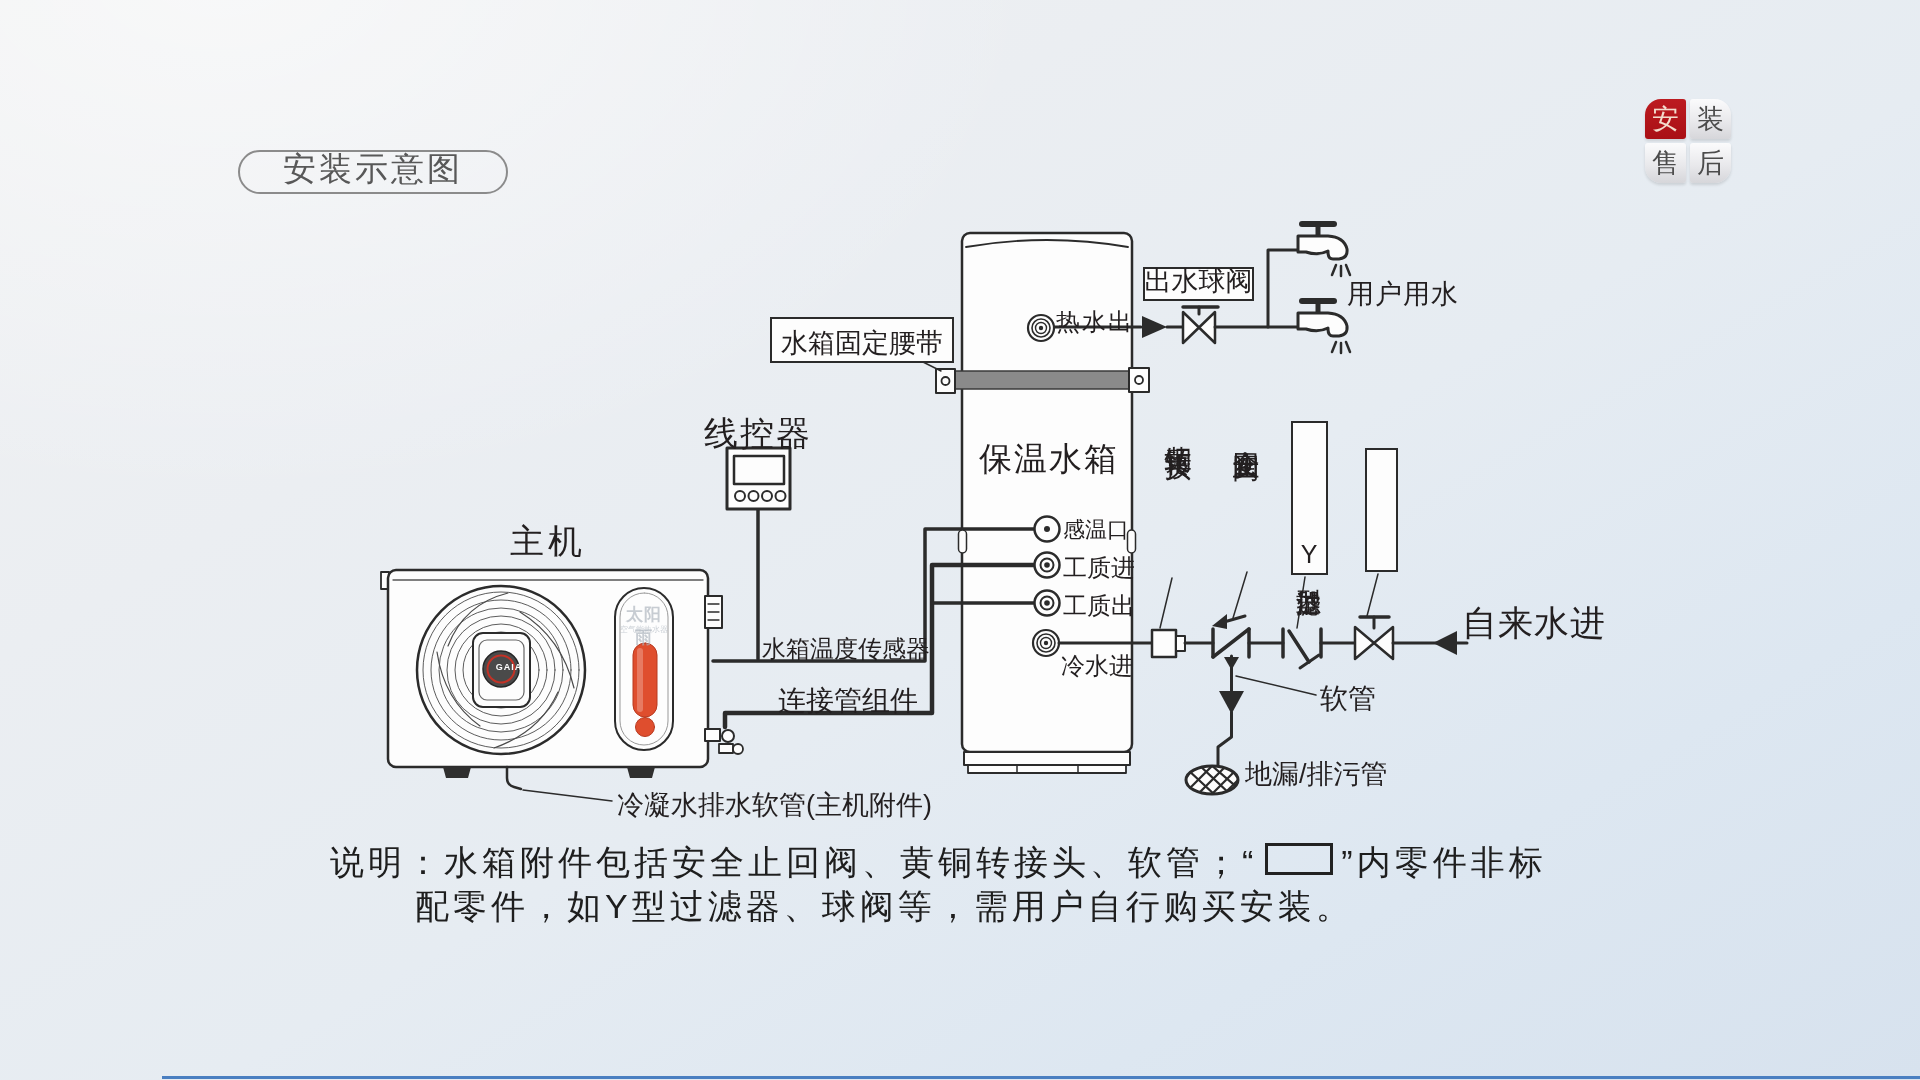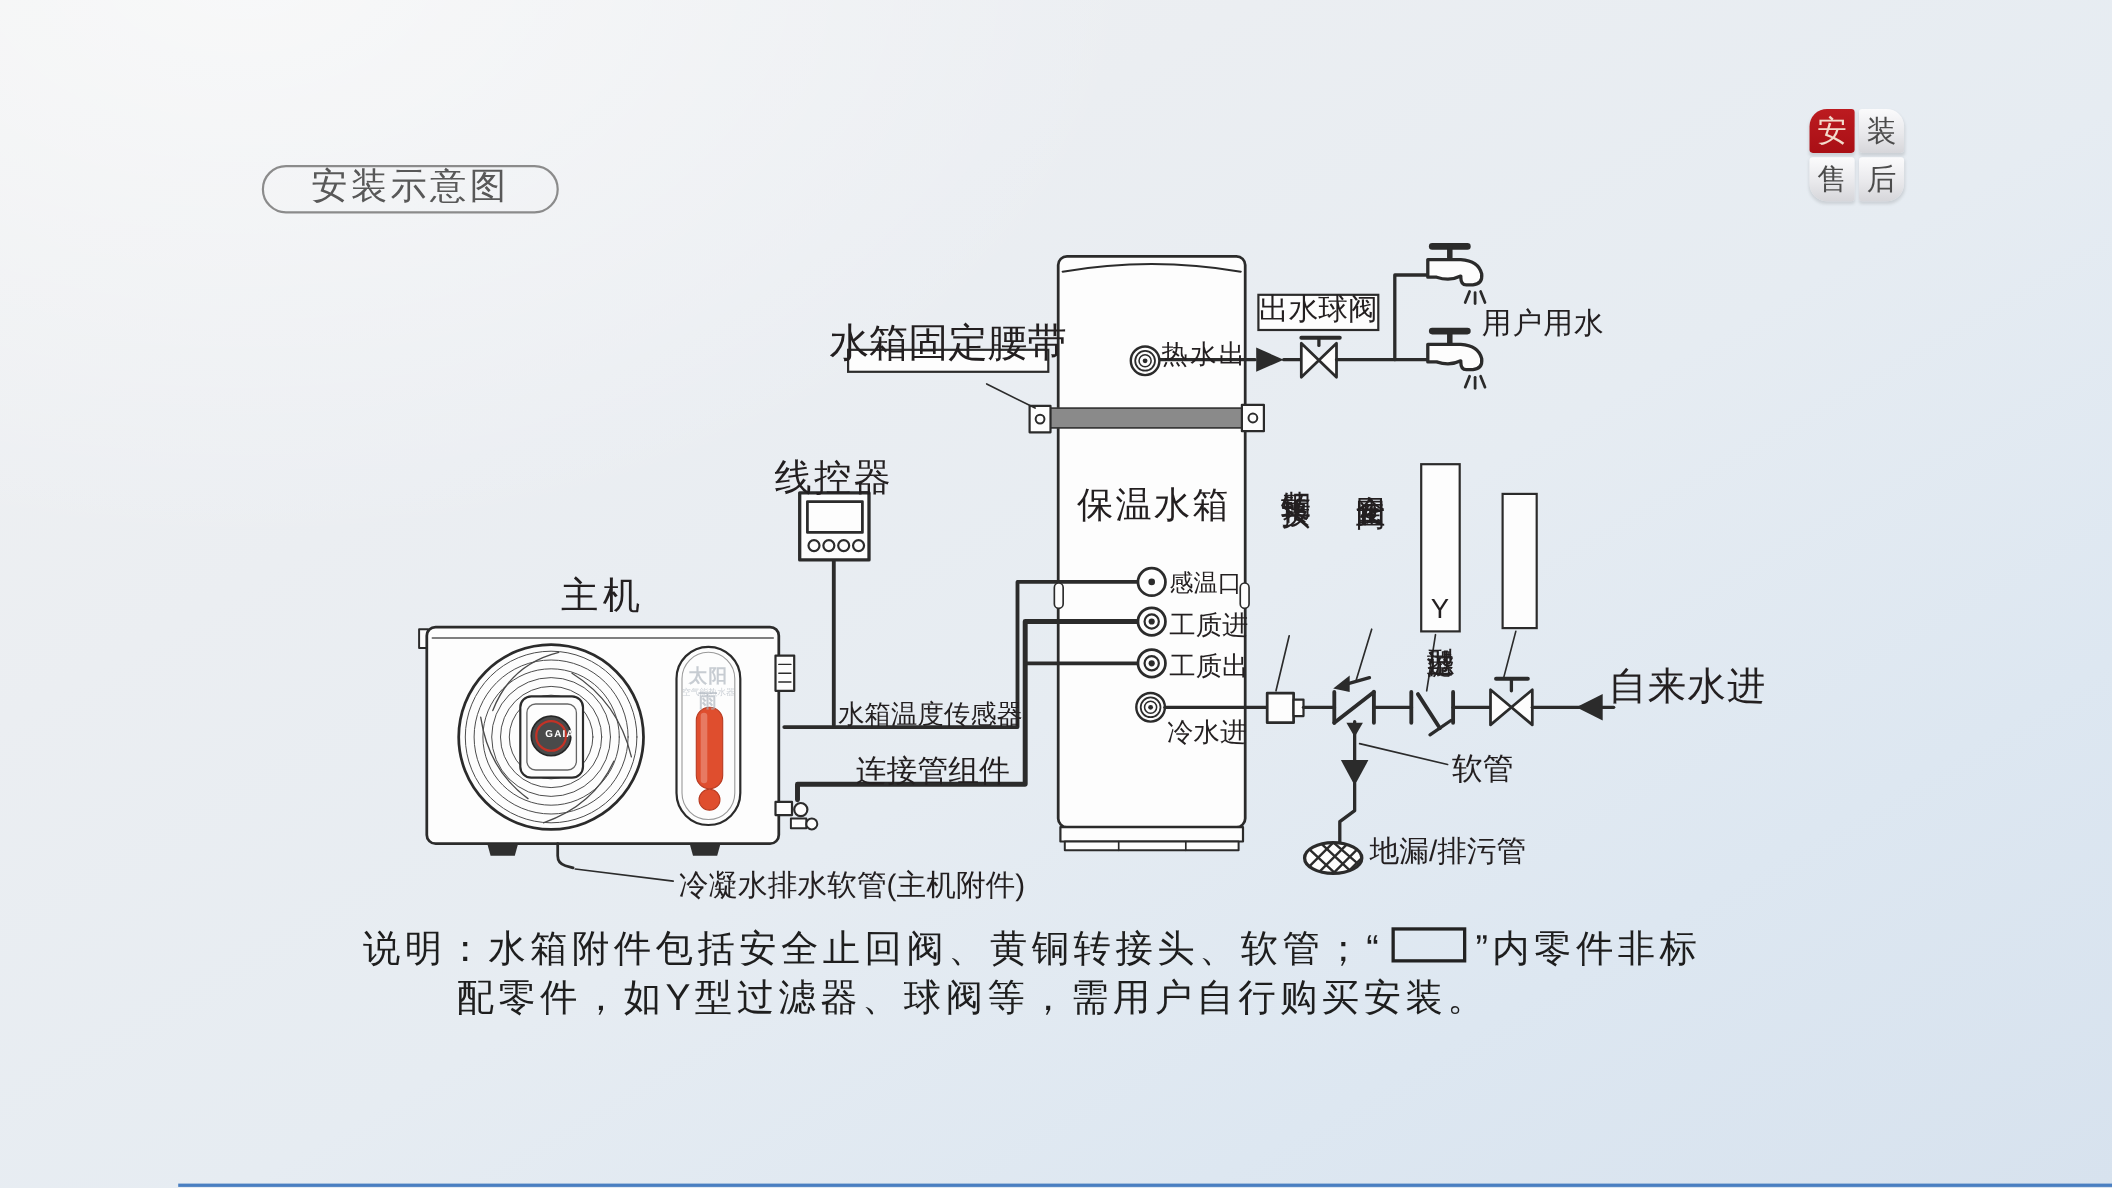--- a/index.html
+++ b/index.html
@@ -262,21 +262,21 @@
   <div class="lbl" style="left:510px;top:519px;font-size:34px;letter-spacing:4px">主机</div>
   <div class="lbl" style="left:704px;top:411px;font-size:34px;letter-spacing:2px">线控器</div>
   <div class="lbl" style="left:979px;top:437px;font-size:33px;letter-spacing:2px">保温水箱</div>
 
   <div class="lbl" style="left:1056px;top:306px;font-size:24px;letter-spacing:2px">热水出</div>
   <div class="lbl" style="left:1063px;top:515px;font-size:22px">感温口</div>
   <div class="lbl" style="left:1063px;top:552px;font-size:24px">工质进</div>
   <div class="lbl" style="left:1063px;top:590px;font-size:24px">工质出</div>
   <div class="lbl" style="left:1061px;top:650px;font-size:24px">冷水进</div>
 
-  <div class="boxlbl" style="left:770px;top:317px;width:184px;height:22px;font-size:36px">
+  <div class="boxlbl" style="left:770px;top:317px;width:184px;height:46px;font-size:27px">
       <span>水箱固定腰带</span>
     </div>
   <div class="boxlbl" style="left:1143px;top:267px;width:111px;height:34px;font-size:27px">
       <span>出水球阀</span>
     </div>
   <div class="lbl" style="left:1347px;top:276px;font-size:27px;letter-spacing:1px">用户用水</div>
 
   <div class="vlbl" style="left:1160px;top:424px;font-size:27px;letter-spacing:2px">黄铜转接头</div>
   <div class="vlbl" style="left:1228px;top:429px;font-size:27px;letter-spacing:1px">安全止回阀</div>
   <div class="boxlbl" style="left:1291px;top:421px;width:37px;height:154px">

